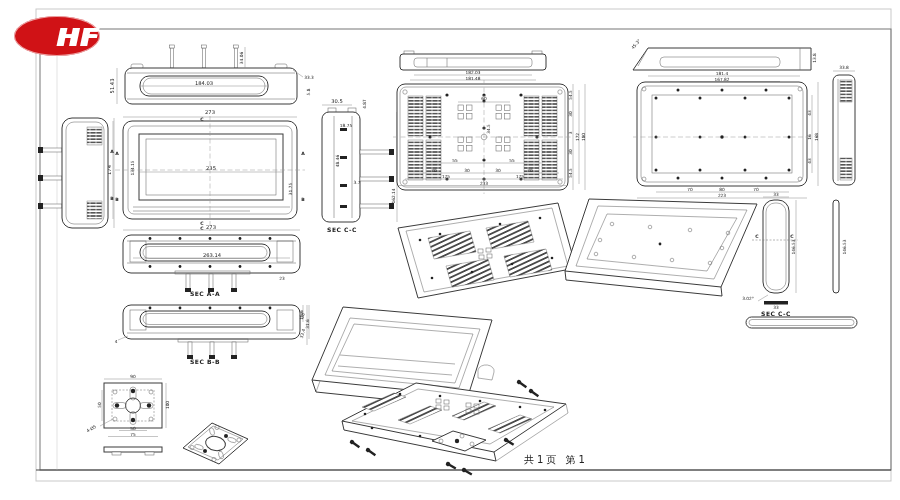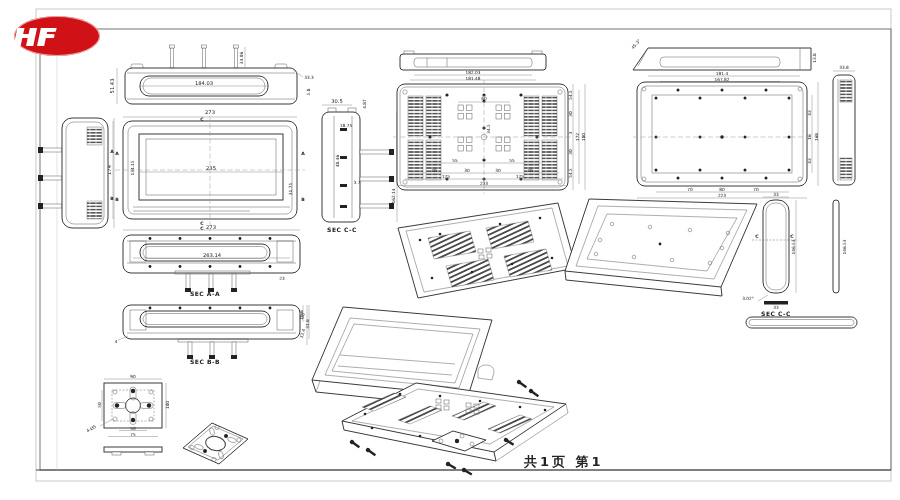--- a/index.html
+++ b/index.html
@@ -12,26 +12,26 @@
   .tb{fill:#fff;stroke:#6a6a6a;stroke-width:.55}
   .d{fill:none;stroke:#8a8a8a;stroke-width:.5}
   .cl{fill:none;stroke:#9a9a9a;stroke-width:.5;stroke-dasharray:5 2.5}
   .dsh{fill:none;stroke:#7a7a7a;stroke-width:.55;stroke-dasharray:2 1.5}
   .dk{fill:#222;stroke:none}
   .dim{font-size:5.2px;fill:#222;text-anchor:middle}
   .dims{font-size:4.3px;fill:#222;text-anchor:middle}
   .sec{font-size:6px;font-weight:bold;fill:#222;text-anchor:middle;letter-spacing:.5px}
   .mk{font-size:4.6px;font-weight:bold;fill:#222;text-anchor:middle}
   .logo-oval{position:absolute;left:14px;top:16px;width:86px;height:40px;border-radius:50%;
-    display:flex;align-items:center;justify-content:flex-start;box-shadow:0 0 0 1px rgba(255,255,255,.6) inset;}
+    display:flex;align-items:center;justify-content:flex-end;box-shadow:0 0 0 1px rgba(255,255,255,.6) inset;}
   .logo-hf{color:#fff;font-weight:bold;font-style:italic;font-size:27px;letter-spacing:1px;
     text-shadow:1px 0 0 #fff,-1px 0 0 #fff;transform:scaleY(.95)}
   .logo-company{position:absolute;left:12px;top:60px;width:110px;font-size:21px;font-weight:bold;
     letter-spacing:2px;white-space:nowrap}
-  .footer-text{position:absolute;left:524px;top:453px;font-size:13px;font-weight:bold;color:#222;letter-spacing:3px}
+  .footer-text{position:absolute;left:524px;top:453px;font-size:10px;font-weight:normal;color:#222;letter-spacing:3px}
 </style>
 </head>
 <body>
 
 <div class="sheet">
 
 <svg width="900" height="500" viewBox="0 0 900 500">
   <defs>
     <pattern id="slats" width="6" height="3.2" patternUnits="userSpaceOnUse">
       <rect width="6" height="3.2" fill="#fff"></rect>

